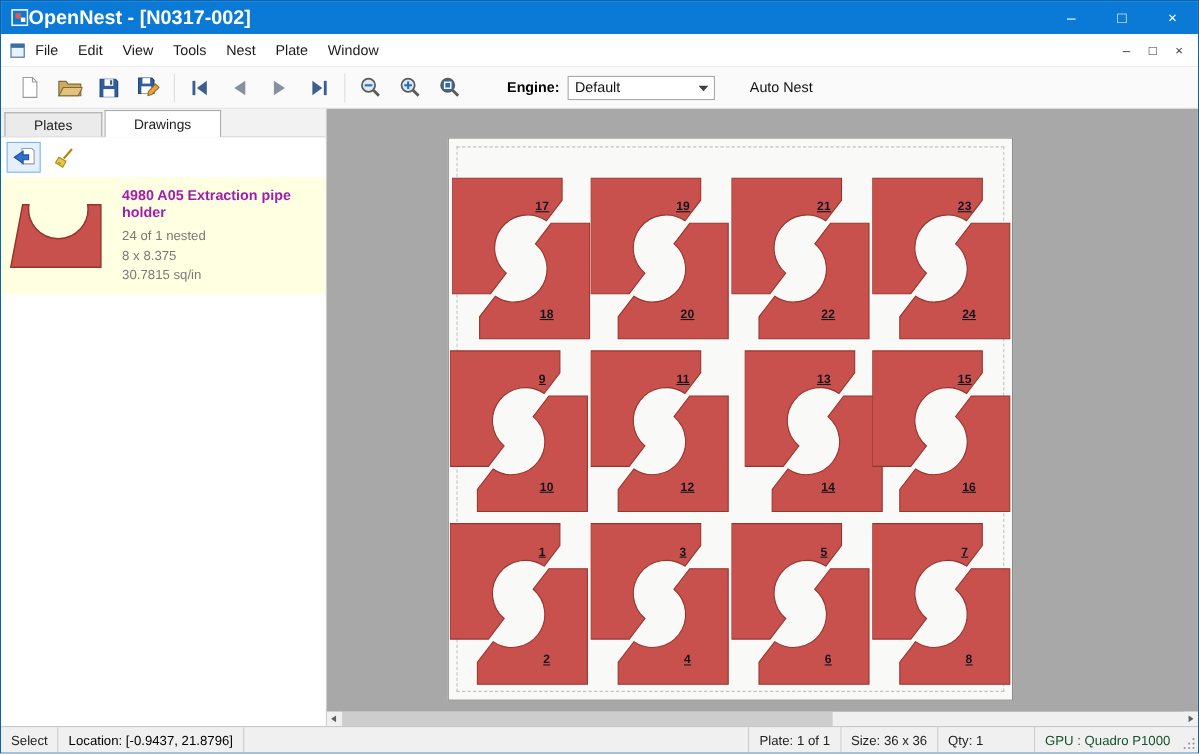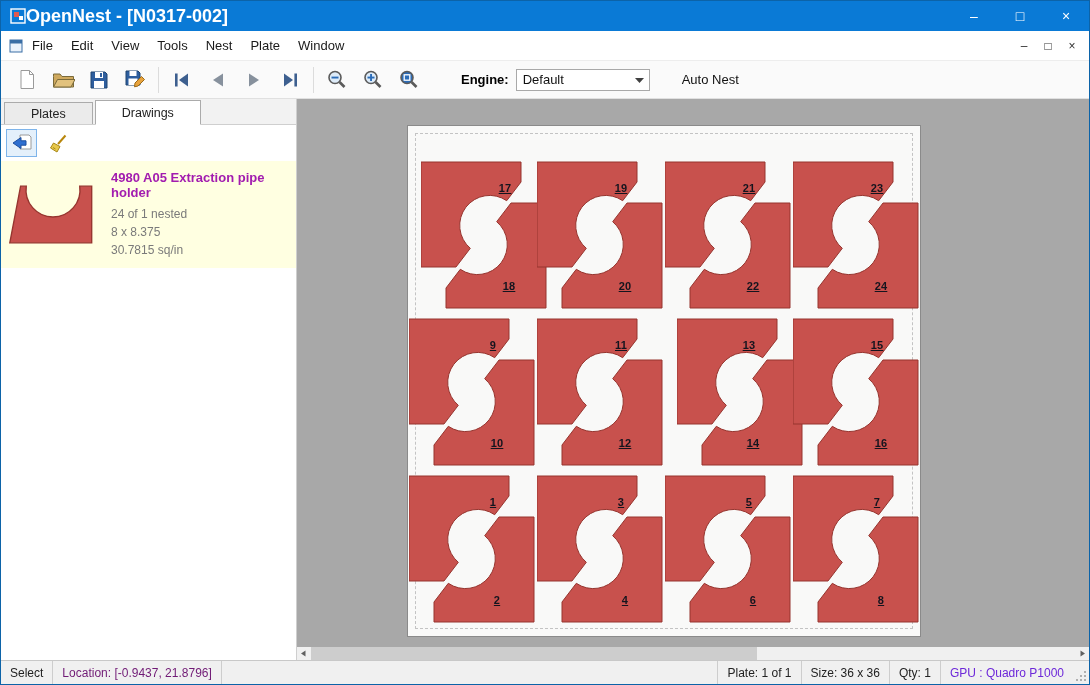--- a/index.html
+++ b/index.html
@@ -60,22 +60,22 @@
   .sc-btn{position:absolute;top:0;width:13px;height:13px;display:flex;align-items:center;justify-content:center;background:#f0f0f0;}
   .sc-btn.left{left:0;} .sc-btn.right{right:0;}
   .sc-thumb{position:absolute;left:14px;top:0;width:446px;height:13px;background:#cdcdcd;}
 
   
   .statusbar{flex:0 0 24px;background:#f0f0f0;border-top:1px solid #c8c8c8;display:flex;align-items:center;font-size:12px;color:#222;}
   .sb-seg{padding:0 9px;height:100%;display:flex;align-items:center;white-space:nowrap;}
   .sb-seg.bordered{border-right:1px solid #cdcdcd;}
   .sb-right{margin-left:auto;display:flex;height:100%;align-items:center;}
   .sb-right .sb-seg{border-left:1px solid #cdcdcd;}
-  .sb-loc{color:#701a75;}
-  .sb-gpu{color:#6d28d9;}
+  .sb-loc{color:#000000;}
+  .sb-gpu{color:#14532d;margin-left:37px;}
   .grip{width:16px;height:100%;display:flex;align-items:flex-end;justify-content:flex-end;padding:2px;}
 </style>
 </head>
 <body>
 
 <div class="window">
 
   <div class="titlebar">
     <span class="app-icon">
       <svg width="16" height="16" viewBox="0 0 16 16">
@@ -240,21 +240,21 @@
           <div class="d-line">30.7815 sq/in</div>
         </div>
       </div>
       <div class="panel-rest"></div>
     </div>
 
     <div class="canvas">
       <div class="plate">
         <div class="plate-margin"></div>
         <div class="cells">
-            <div class="cell" style="left: 12px; top: 0px;"><svg width="126" height="152" viewBox="0 0 126 148">
+            <div class="cell" style="left: 0px; top: 0px; text-align: right;"><svg width="126" height="152" viewBox="0 0 126 148">
                 <path d="M0,0 L100,0 L100,20 L85.7,38.7 A30 30 0 0 0 49.3,86.3 L35,105 L0,105 Z" fill="#c8514d" stroke="#96352f" stroke-width="1"></path>
                 <path d="M0,0 L100,0 L100,20 L85.7,38.7 A30 30 0 0 0 49.3,86.3 L35,105 L0,105 Z" transform="translate(25,41) rotate(180 50 52.5)" fill="#c8514d" stroke="#96352f" stroke-width="1"></path>
               </svg><span class="pnum top">17</span><span class="pnum bottom">18</span></div>
             <div class="cell" style="left: 128px; top: 0px;"><svg width="126" height="152" viewBox="0 0 126 148">
                 <path d="M0,0 L100,0 L100,20 L85.7,38.7 A30 30 0 0 0 49.3,86.3 L35,105 L0,105 Z" fill="#c8514d" stroke="#96352f" stroke-width="1"></path>
                 <path d="M0,0 L100,0 L100,20 L85.7,38.7 A30 30 0 0 0 49.3,86.3 L35,105 L0,105 Z" transform="translate(25,41) rotate(180 50 52.5)" fill="#c8514d" stroke="#96352f" stroke-width="1"></path>
               </svg><span class="pnum top">19</span><span class="pnum bottom">20</span></div>
             <div class="cell" style="left: 256px; top: 0px;"><svg width="126" height="152" viewBox="0 0 126 148">
                 <path d="M0,0 L100,0 L100,20 L85.7,38.7 A30 30 0 0 0 49.3,86.3 L35,105 L0,105 Z" fill="#c8514d" stroke="#96352f" stroke-width="1"></path>
                 <path d="M0,0 L100,0 L100,20 L85.7,38.7 A30 30 0 0 0 49.3,86.3 L35,105 L0,105 Z" transform="translate(25,41) rotate(180 50 52.5)" fill="#c8514d" stroke="#96352f" stroke-width="1"></path>

